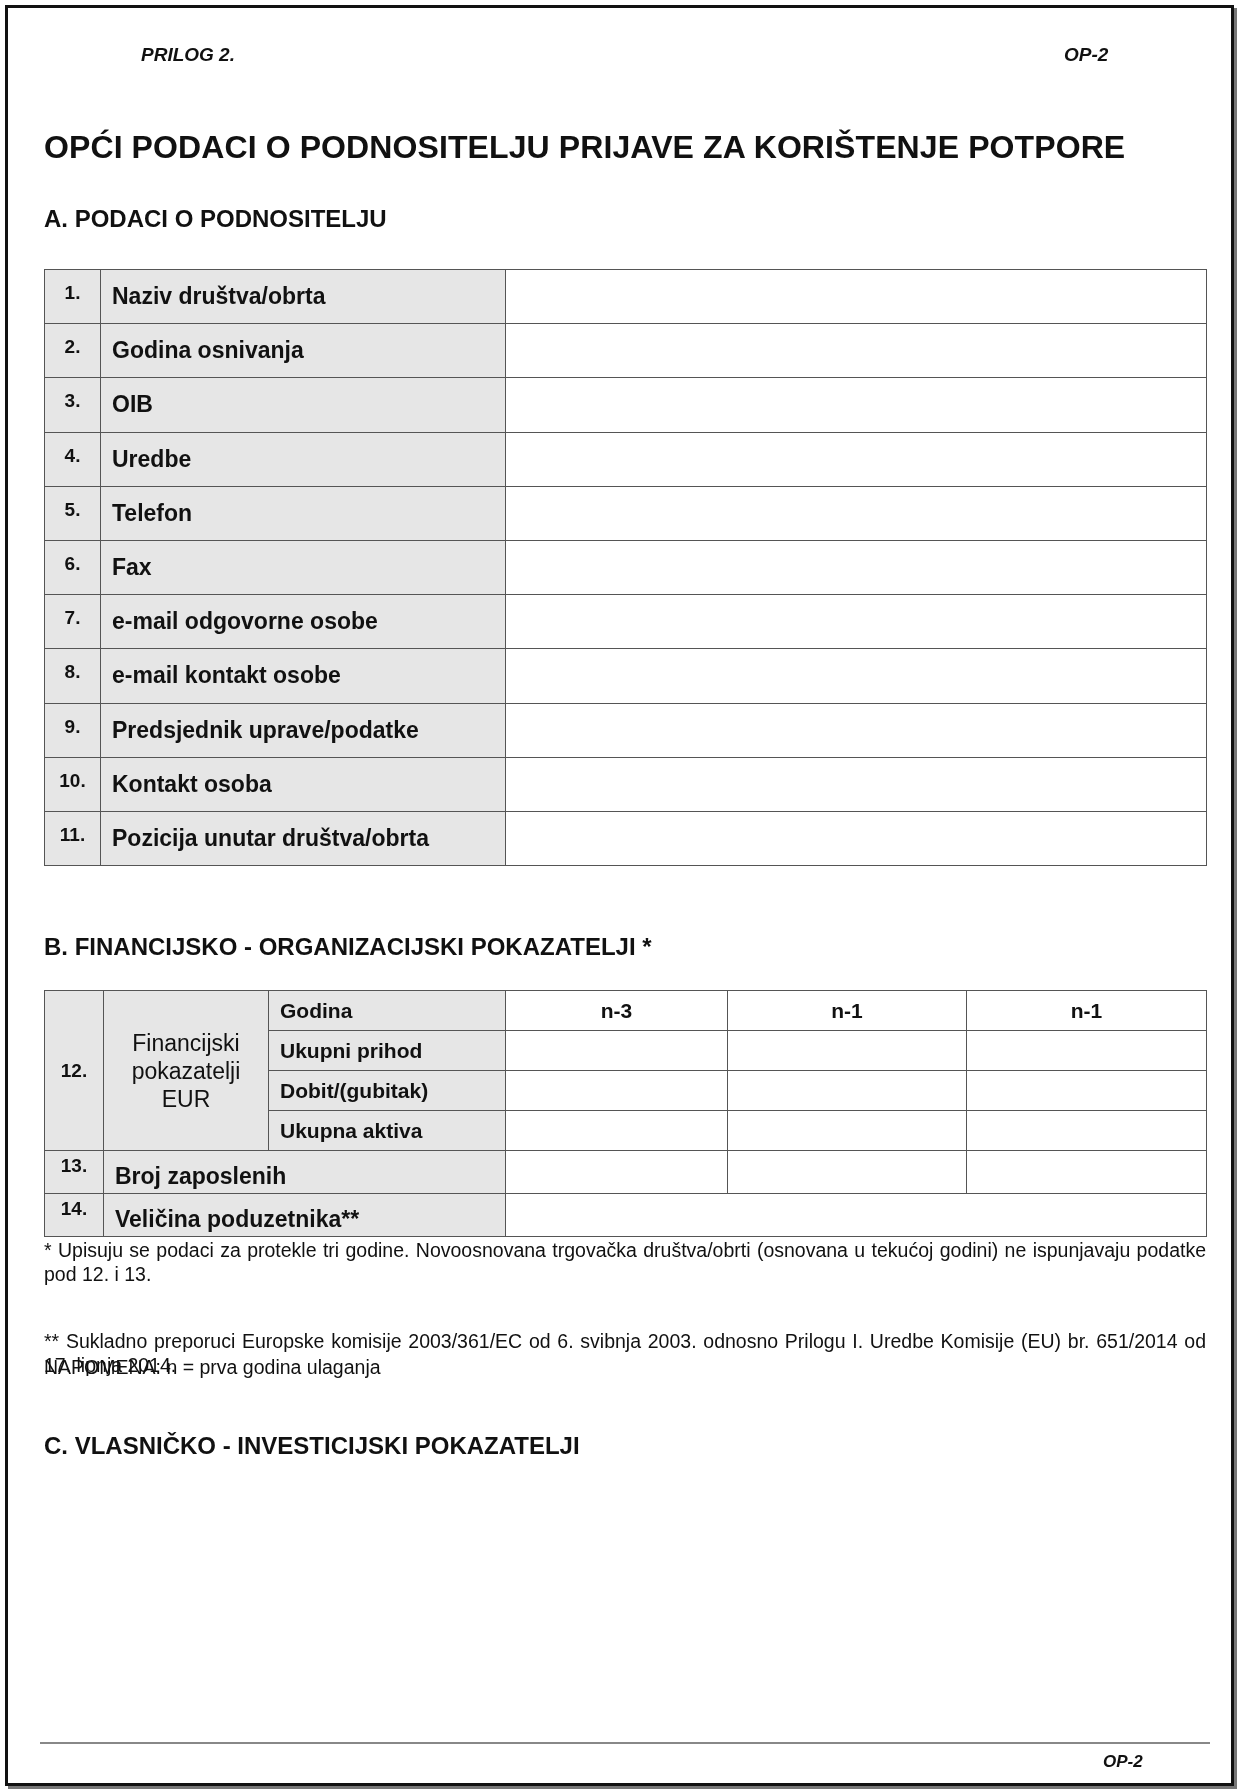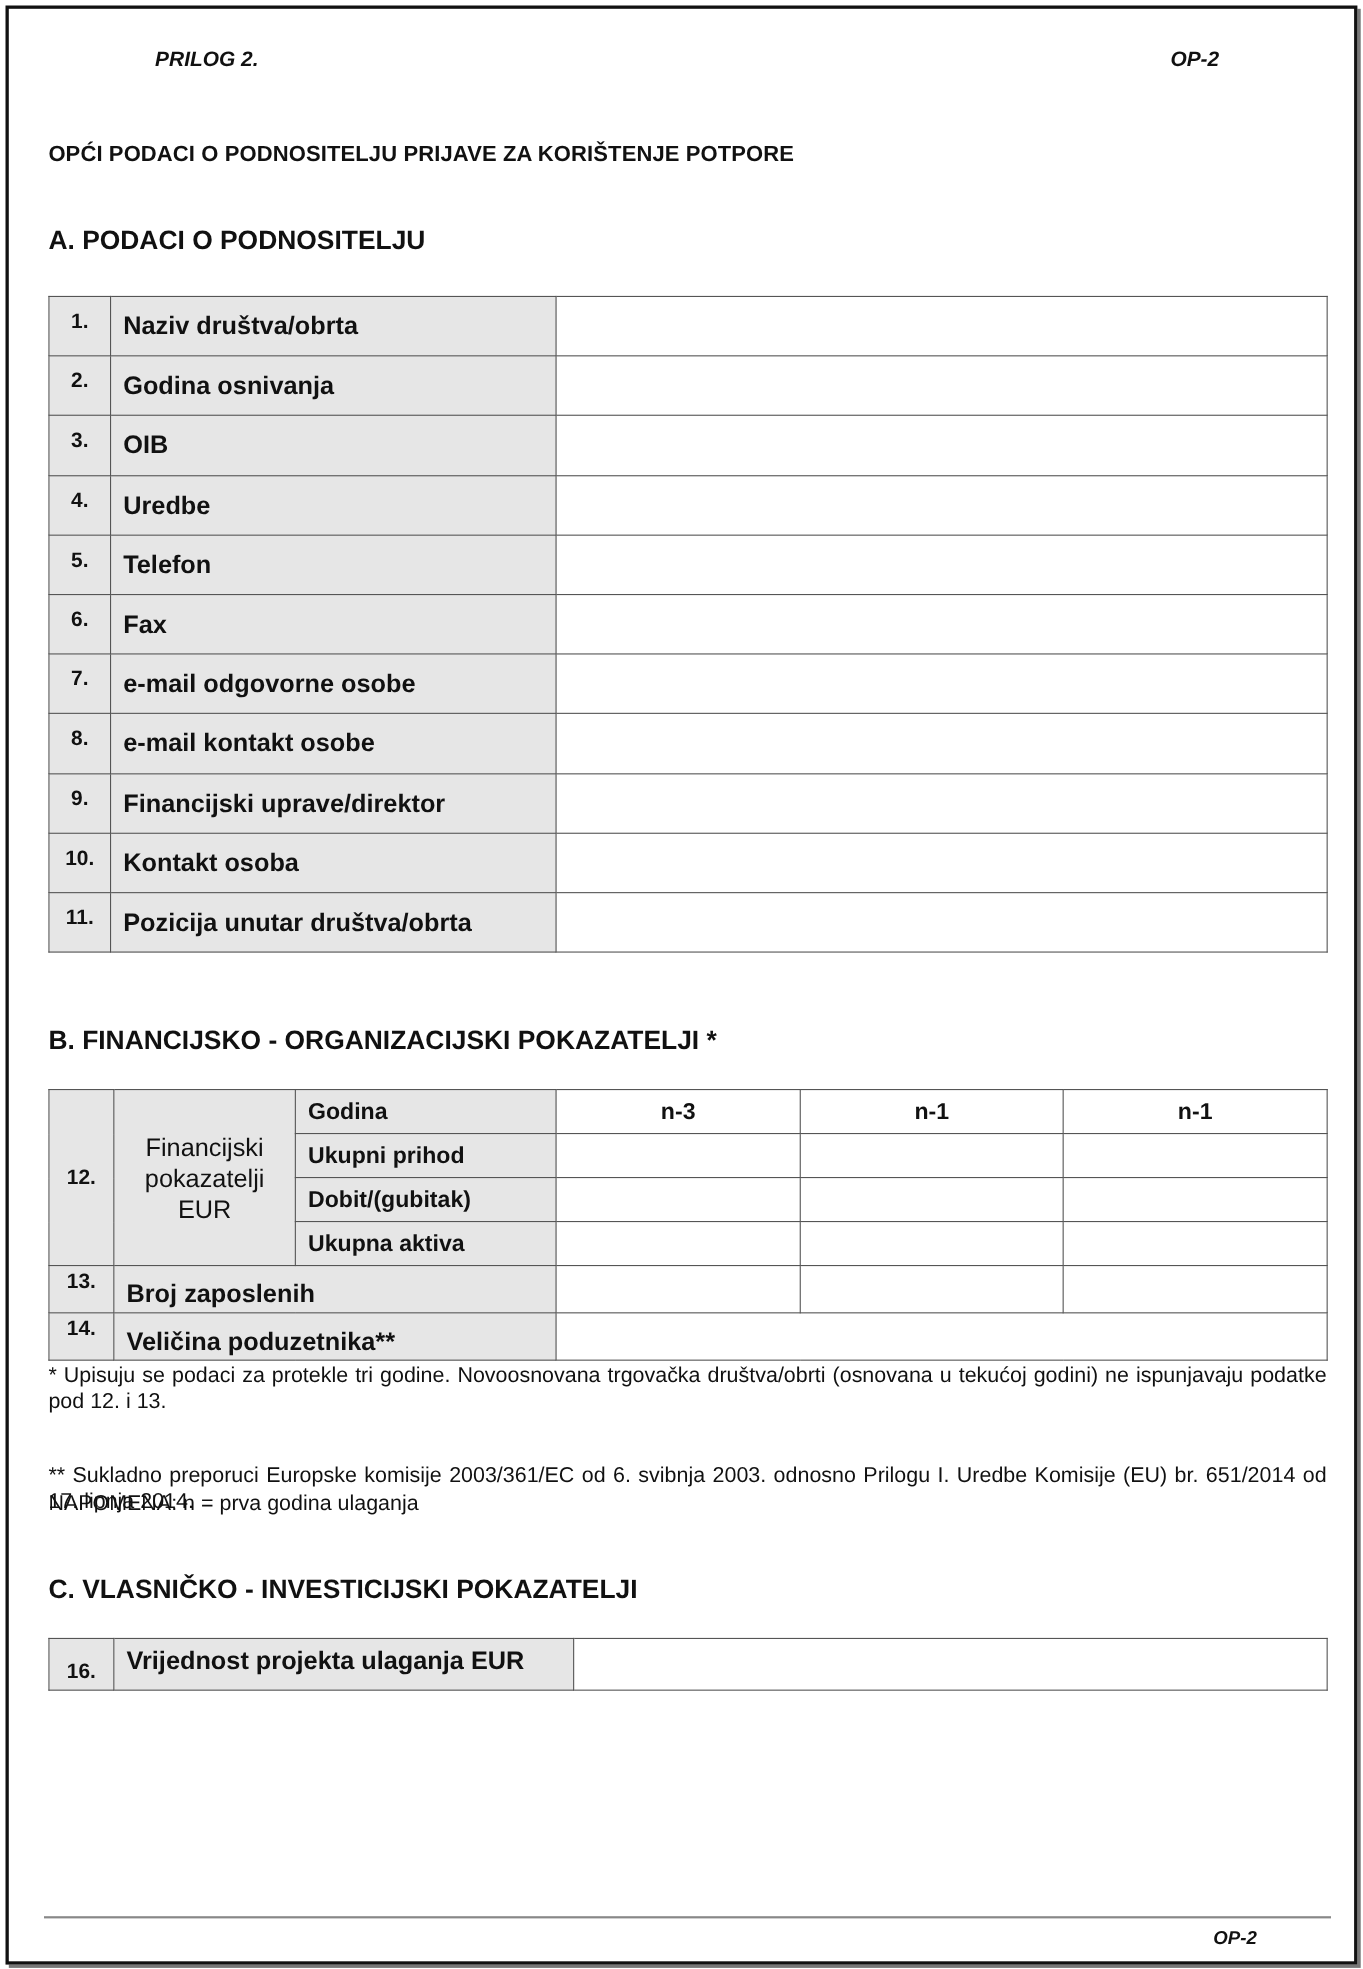--- a/index.html
+++ b/index.html
@@ -3,21 +3,21 @@
 <meta charset="utf-8">
 <style>
   html, body { margin:0; padding:0; background:#ffffff; }
   body { width:1239px; height:1790px; position:relative; overflow:hidden;
          font-family:"Liberation Sans", sans-serif; color:#111; }
   .page-frame { position:absolute; left:5px; top:5px; width:1223px; height:1775px;
                 border:3px solid #111; box-shadow:3px 3px 0 #777; background:#fff; }
   .abs { position:absolute; }
   .hdr-left { left:141px; top:44px; font-size:19px; font-weight:bold; font-style:italic; }
   .hdr-right { left:1064px; top:44px; font-size:19px; font-weight:bold; font-style:italic; }
-  .doc-title { left:44px; top:129px; font-size:20px; font-weight:bold; letter-spacing:0.1px; }
+  .doc-title { left:44px; top:129px; font-size:32px; font-weight:bold; letter-spacing:0.1px; }
   .sec-title { left:44px; font-size:24px; font-weight:bold; }
   table.form { position:absolute; border-collapse:collapse; table-layout:fixed; }
   table.form td { border:1.5px solid #555; padding:0; vertical-align:middle; }
   .gray { background:#e6e6e6; }
   .num { font-weight:bold; font-size:19px; text-align:center; }
   .lbl { font-weight:bold; font-size:23px; padding-left:11px !important; }
   .lblB { font-weight:bold; font-size:21px; padding-left:11px !important; }
   .colhead { font-weight:bold; font-size:21px; text-align:center; }
   .fin-label { font-weight:normal; font-size:23px; text-align:center; line-height:28px; }
   .inp { background:#fff; }
@@ -79,21 +79,21 @@
         <td class="gray lbl">e-mail odgovorne osobe</td>
         <td class="inp"></td>
       </tr>
       <tr style="height: 54.2px;">
         <td class="gray num" style="vertical-align:top;padding-top:12px;">8.</td>
         <td class="gray lbl">e-mail kontakt osobe</td>
         <td class="inp"></td>
       </tr>
       <tr style="height: 54.2px;">
         <td class="gray num" style="vertical-align:top;padding-top:12px;">9.</td>
-        <td class="gray lbl">Financijski uprave/direktor</td>
+        <td class="gray lbl">Predsjednik uprave/podatke</td>
         <td class="inp"></td>
       </tr>
       <tr style="height: 54.2px;">
         <td class="gray num" style="vertical-align:top;padding-top:12px;">10.</td>
         <td class="gray lbl">Kontakt osoba</td>
         <td class="inp"></td>
       </tr>
       <tr style="height: 54.2px; padding-left: 32px;">
         <td class="gray num" style="vertical-align:top;padding-top:12px;">11.</td>
         <td class="gray lbl">Pozicija unutar društva/obrta</td>
@@ -165,22 +165,17 @@
 
 <div class="abs sec-title" style="top:1432px;">C. VLASNIČKO - INVESTICIJSKI POKAZATELJI</div>
 
 <table class="form" style="left:44px; top:1489px; width:1162px;">
   <colgroup>
       <col style="width:59px">
       <col style="width:418px">
       <col style="width:685px">
     </colgroup>
   <tbody>
-    <tr style="height:47px;">
-      <td class="gray num" style="vertical-align:bottom; padding-bottom:5px;">16.</td>
-      <td class="gray lbl" style="vertical-align:top; padding-top:6px;">Vrijednost projekta ulaganja EUR</td>
-      <td class="inp"></td>
-    </tr>
   </tbody>
 </table>
 
 <div class="abs footer-rule"></div>
 <div class="abs footer-code">OP-2</div>
 
 </body></html>

